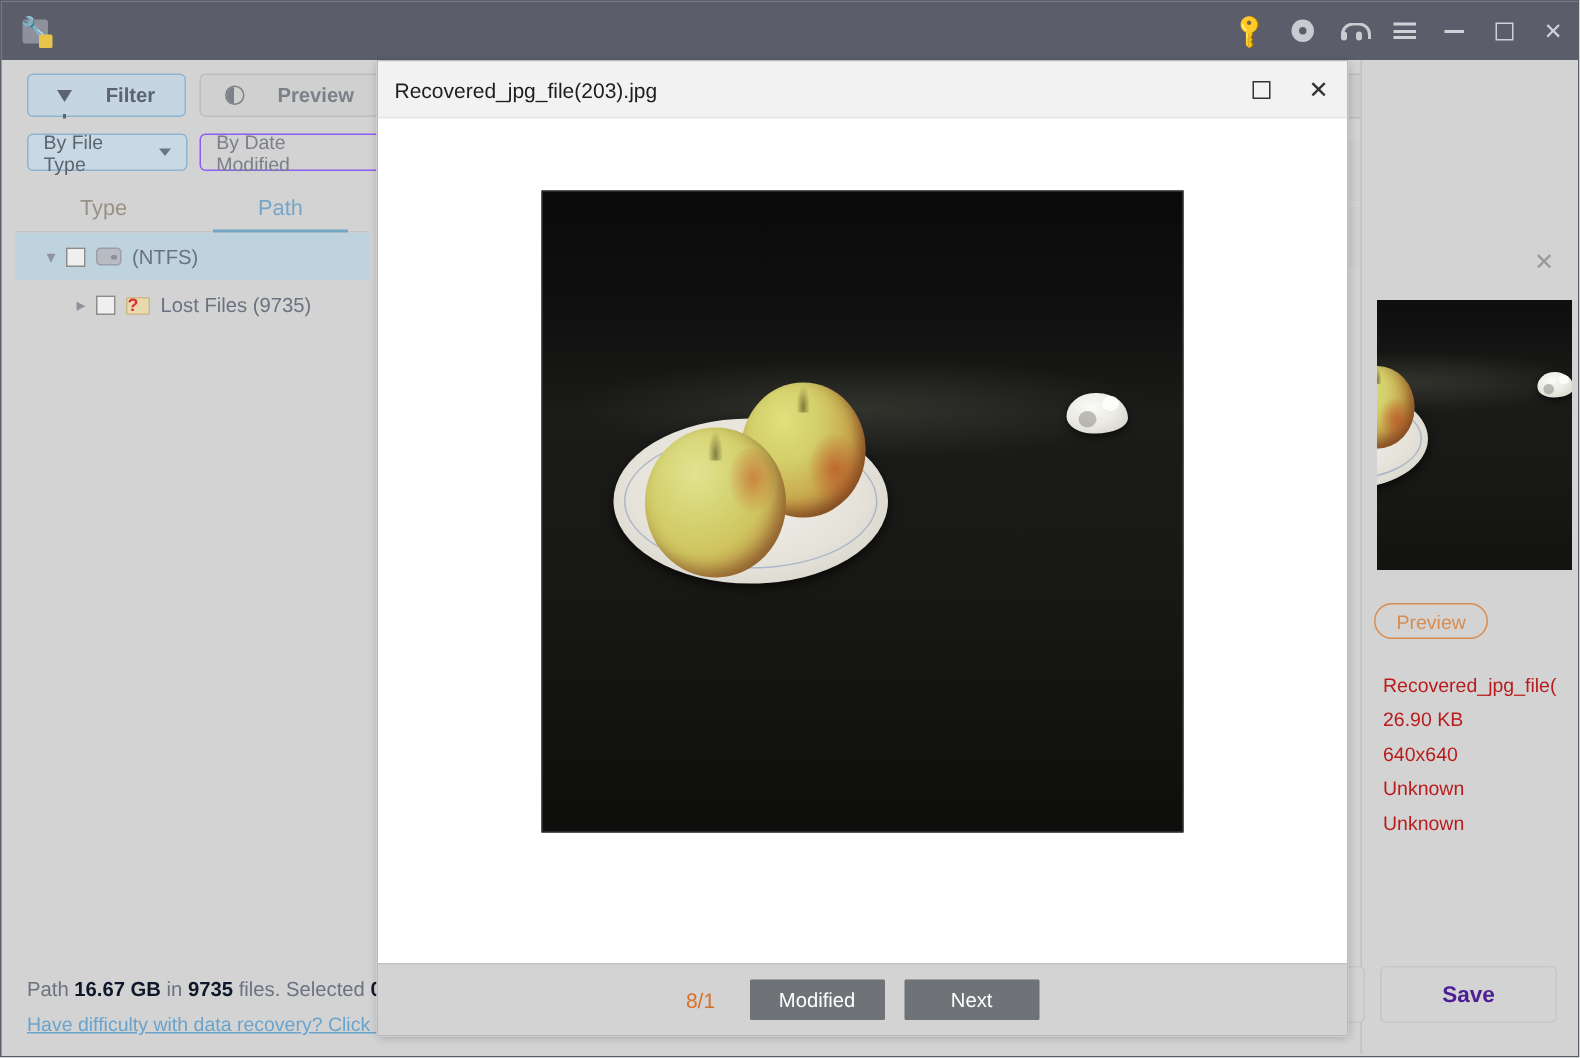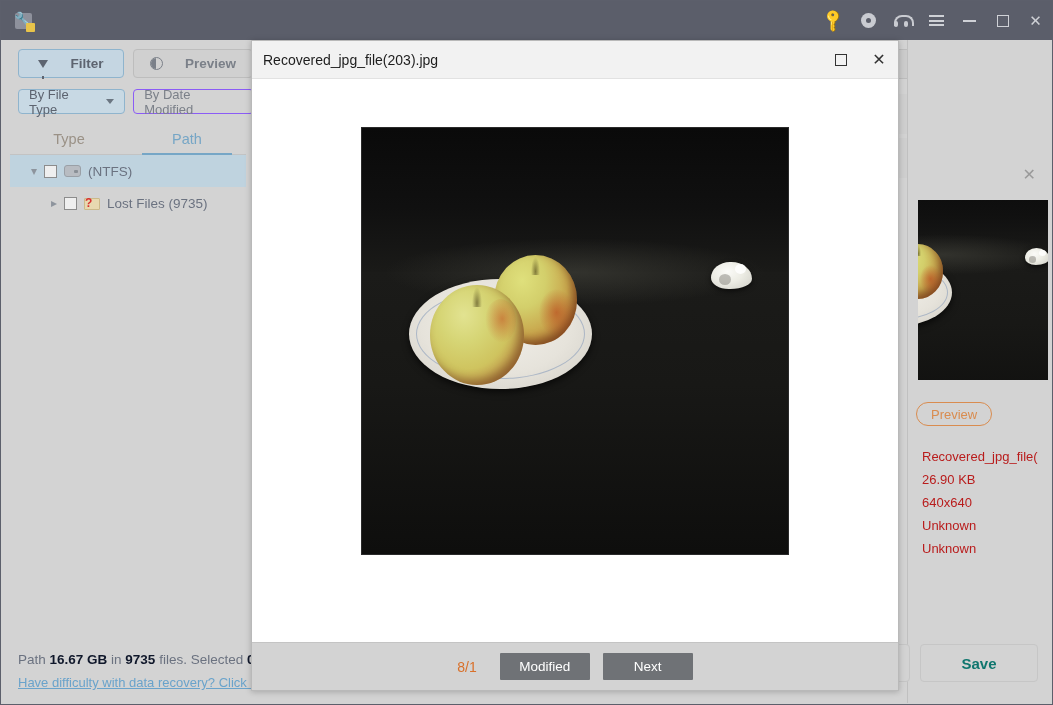--- a/index.html
+++ b/index.html
@@ -253,21 +253,21 @@
     color: #d98c4f; font-size: 13px;
   }
   .rp-meta { position: absolute; left: 14px; top: 405px; }
   .rp-meta div {
     font-size: 13px; color: #b91c1c; line-height: 23px; white-space: nowrap;
   }
   .save-btn {
     position: absolute; right: 12px; bottom: 21px;
     width: 118px; height: 38px;
     border: 1px solid #c6c6c6; border-radius: 4px;
-    background: #d3d3d3; color: #0f766e;
+    background: #d3d3d3; color: #4c1d95;
     font-size: 15px; font-weight: bold;
     display: flex; align-items: center; justify-content: center;
   }
   .sub-btn {
     position: absolute; right: 140px; bottom: 21px;
     width: 44px; height: 38px;
     border: 1px solid #c6c6c6; border-radius: 4px; background: #d3d3d3;
   }
 
   

